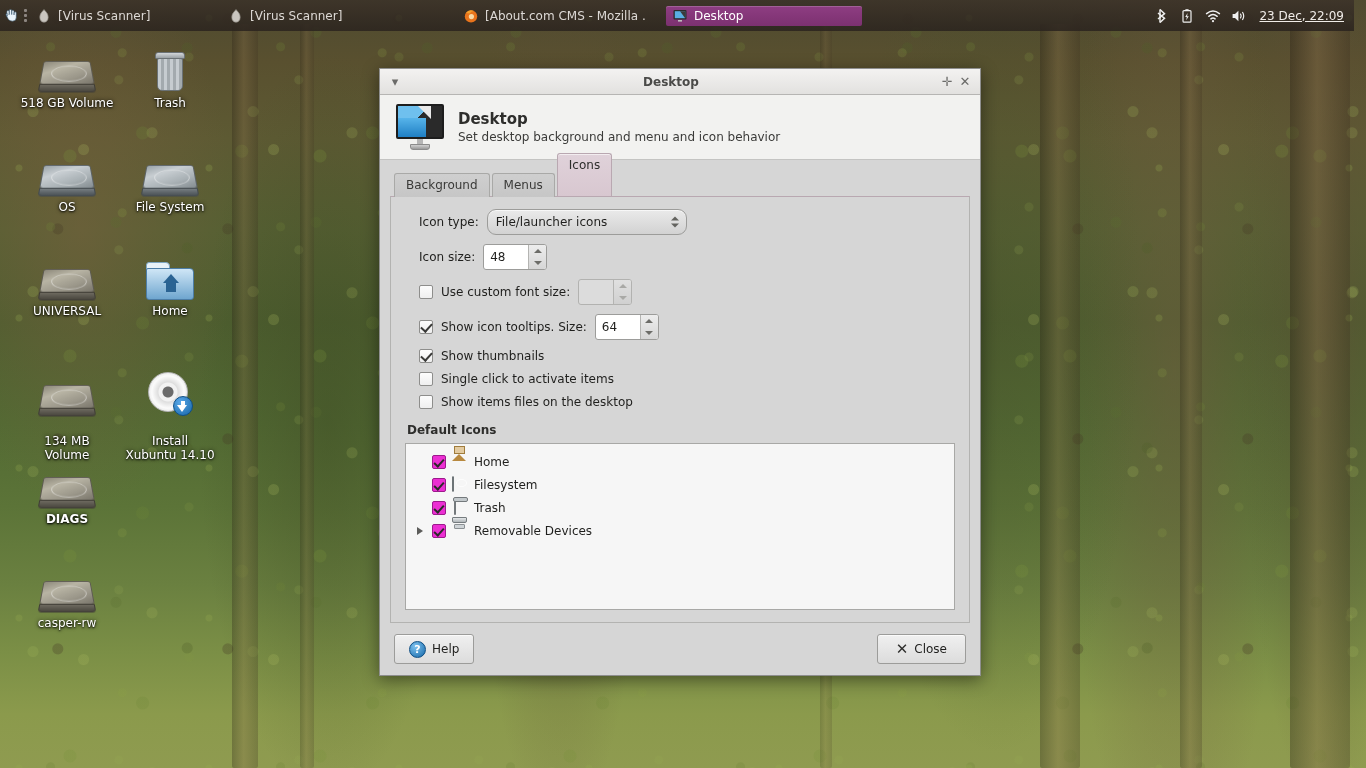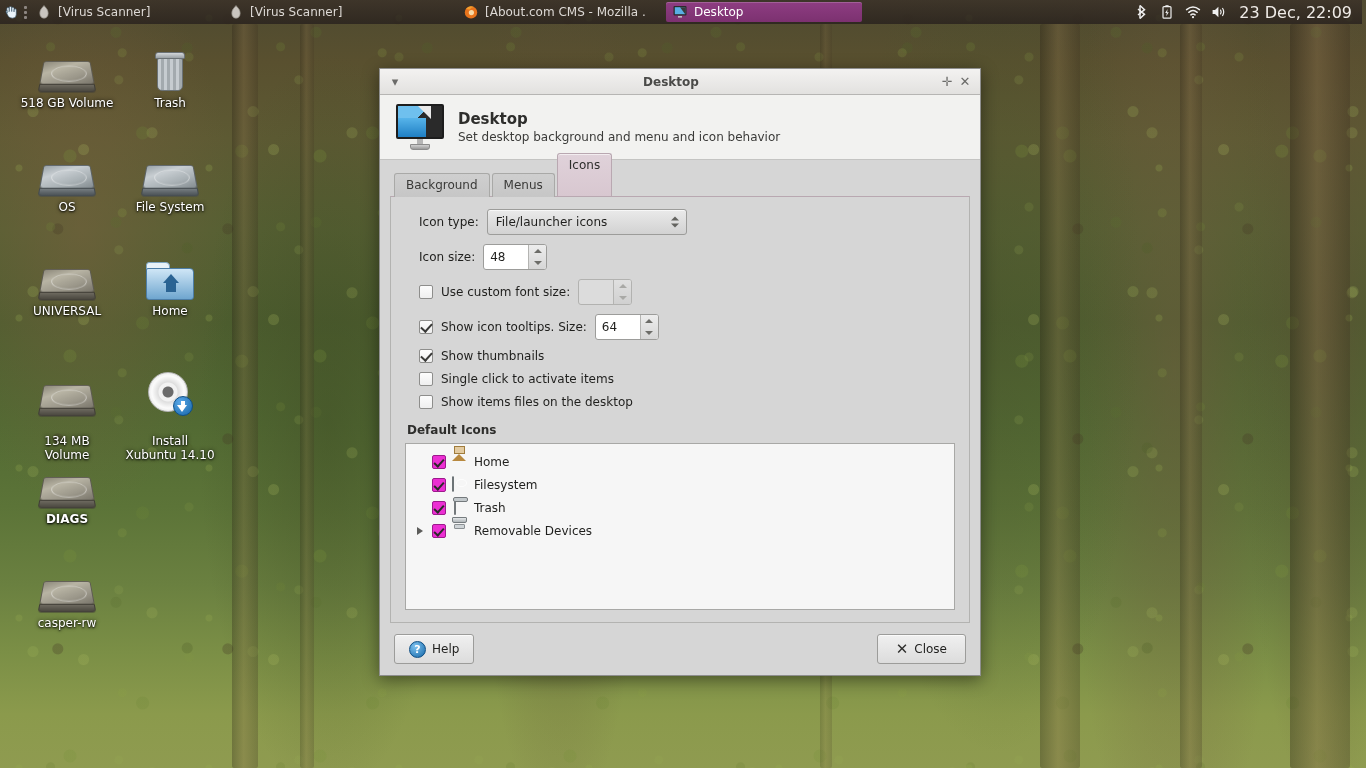--- a/index.html
+++ b/index.html
@@ -124,42 +124,42 @@
      background: radial-gradient(circle at 50% 50%, #6b6b6b 0 5px, #f2f2f2 6px 9px, #dedede 10px, #fbfbfb 60%, #c9c9c9 100%);
      border:1px solid #b4b4b4; }
   .cd .badge { position:absolute; right:0; bottom:0; width:20px;height:20px;border-radius:50%;
      background:radial-gradient(circle at 35% 30%, #5aa8e8, #1565a8); border:1px solid #0f4f86; }
   .cd .arrow { position:absolute; right:6px; bottom:4px; width:0;height:0;
      border-left:5px solid transparent;border-right:5px solid transparent;border-top:7px solid #fff;}
   .cd .arrow2 { position:absolute; right:8px; bottom:10px; width:4px;height:5px;background:#fff;}
 
   
   #taskbar {
-    position:absolute; top:0; left:0; right:4px; height:24px;
+    position:absolute; top:0; left:0; right:12px; height:31px;
     background: linear-gradient(180deg, rgba(58,48,40,.80), rgba(42,35,30,.86));
     display:flex; align-items:center; font-size:12px; color:#e8e5e1;
     z-index: 50;
   }
   .tb-left { display:flex; align-items:center; height:100%; }
   .whisker {
     width:22px; height:24px; display:flex; align-items:center; justify-content:center; cursor:pointer;
   }
   .whisker svg { display:block; }
   .tb-handle { width:7px; height:24px; display:flex; flex-direction:column; justify-content:center; align-items:center; gap:2px;}
   .tb-handle i { width:3px;height:3px;background:#8d8681;border-radius:1px;display:block;}
   .task {
     height:20px; margin:0 1px; padding:0 8px 0 6px; display:flex; align-items:center; gap:6px;
     color:#ddd9d5; max-width:200px; white-space:nowrap; overflow:hidden; text-overflow:ellipsis;
     border-radius:2px; cursor:pointer;
   }
   .task.active { background: linear-gradient(180deg,#8e3d82,#7c3170); color:#fff; box-shadow: inset 0 1px 0 rgba(255,255,255,.18); }
   .task .ticon { width:16px;height:16px;flex:none; }
   .tb-right { margin-left:auto; display:flex; align-items:center; gap:10px; padding-right:10px; }
   .tray-ico { width:16px; height:16px; display:block; }
-  #clock { color:#f0ece8; font-size:16px; padding-left:2px; }
+  #clock { color:#f0ece8; font-size:12px; padding-left:2px;text-decoration:underline; }
 
   
   #dialog {
     position:absolute; left:379px; top:68px; width:602px; height:608px;
     background:#d6d6d6;
     border:1px solid #8e8e8e;
     box-shadow: 0 4px 16px rgba(0,0,0,.45);
     display:flex; flex-direction:column;
     z-index: 100;
   }
@@ -212,21 +212,21 @@
 
   
   .group-title { font-weight:bold; font-size:12px; color:#2e2e2c; margin:0 0 9px 2px;}
   .row { display:flex; align-items:center; gap:8px; margin:0 0 9px 14px; font-size:12px; color:#1f1f1d;}
   .lbl { font-size:12px; color:#1f1f1d; }
 
   .combo {
     position:relative; display:inline-flex; align-items:center;
     width:200px; height:26px; padding:0 22px 0 8px;
     background:linear-gradient(180deg,#eaeaea,#d2d2d2);
-    border:1px solid #9c9c9a; border-radius:3px;
+    border:1px solid #9c9c9a; border-radius:9px;
     font-size:12px; color:#1f1f1d; cursor:pointer;
     box-shadow: inset 0 1px 0 rgba(255,255,255,.65);
   }
   .combo .arrows { position:absolute; right:7px; top:50%; transform:translateY(-50%);
      display:flex; flex-direction:column; gap:3px; }
   .combo .arrows .up { width:0;height:0;border-left:4px solid transparent;border-right:4px solid transparent;border-bottom:4px solid #63635f;}
   .combo .arrows .dn { width:0;height:0;border-left:4px solid transparent;border-right:4px solid transparent;border-top:4px solid #63635f;}
 
   .spin { display:inline-flex; align-items:stretch; height:26px;
      border:1px solid #9c9c9a; border-radius:3px; background:#fff; overflow:hidden; }

